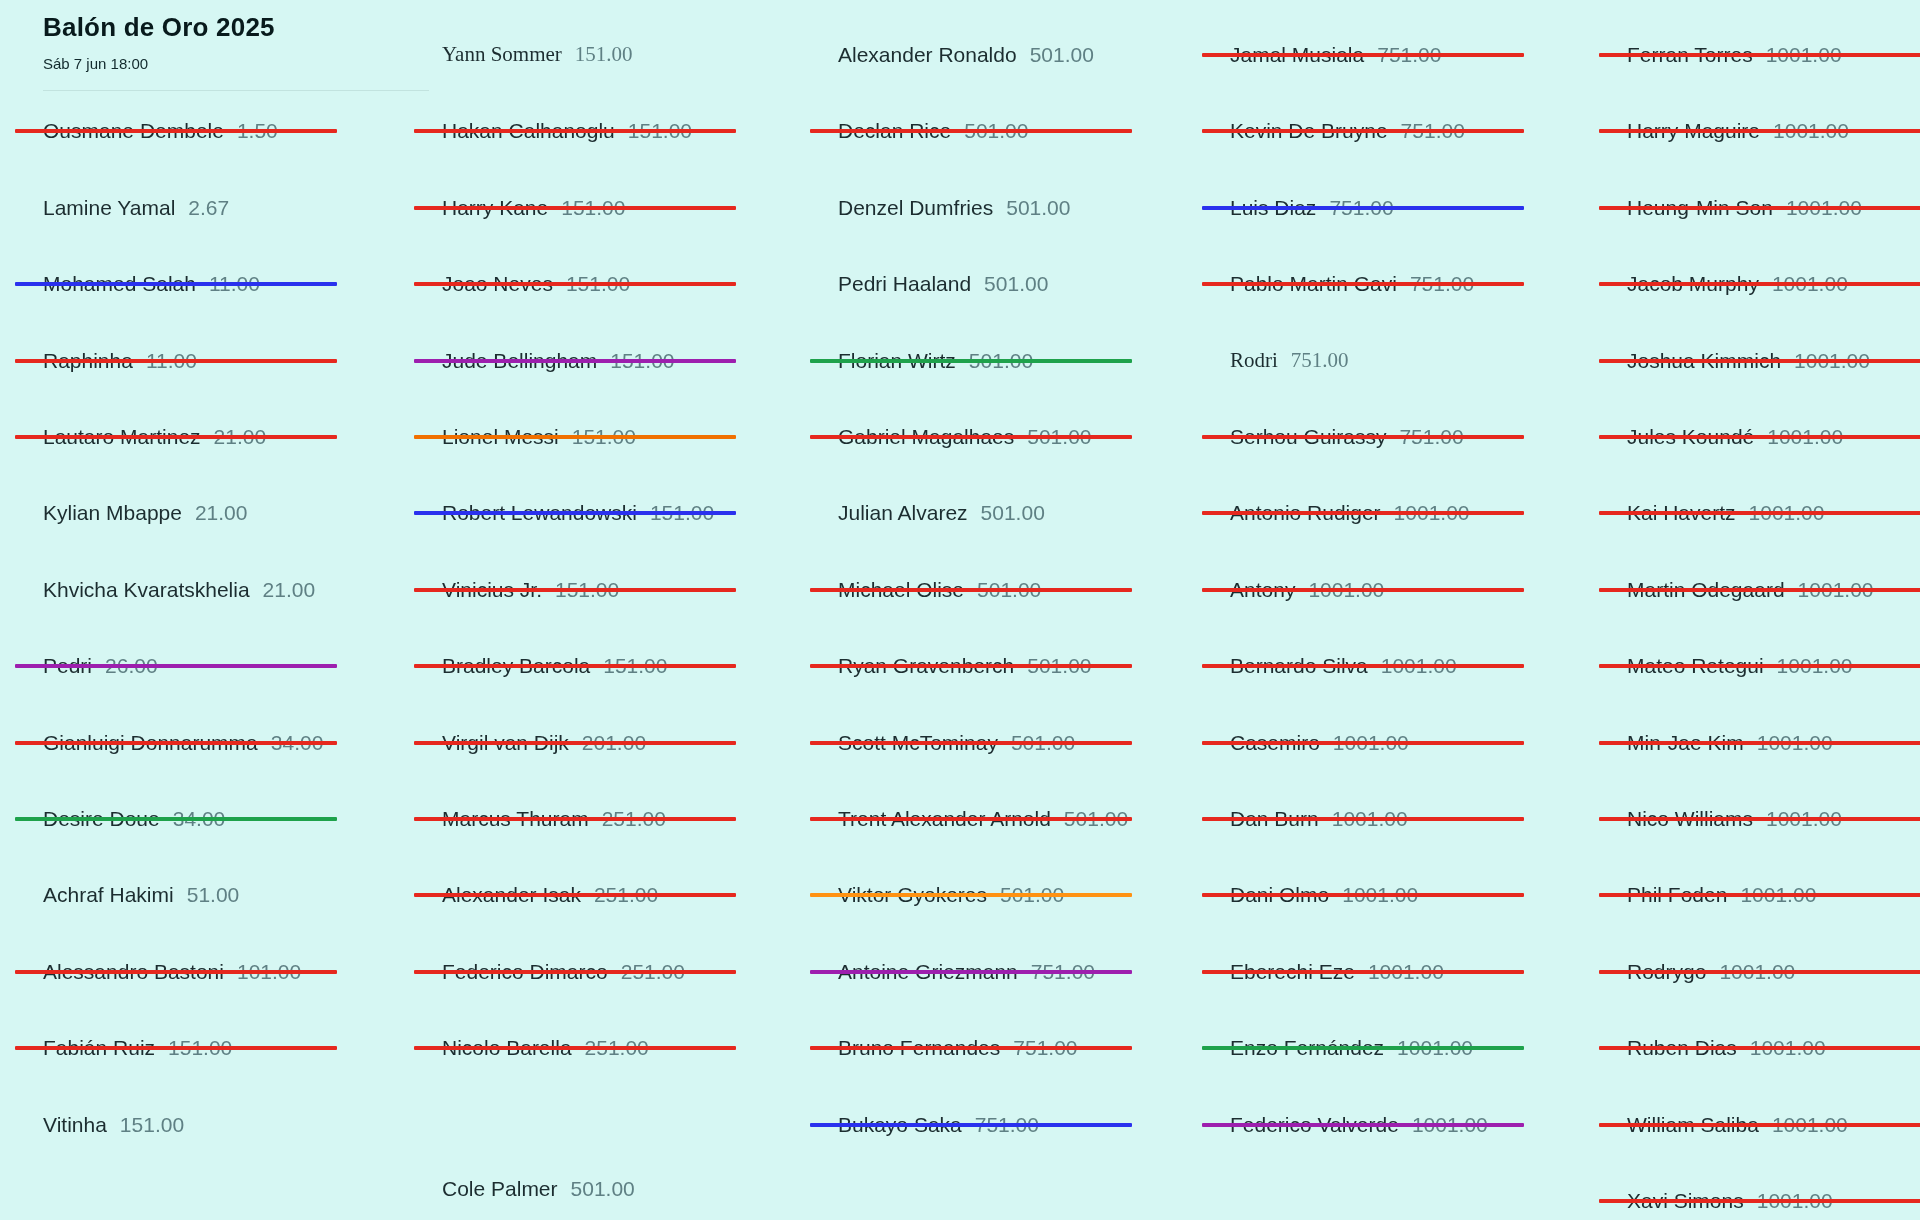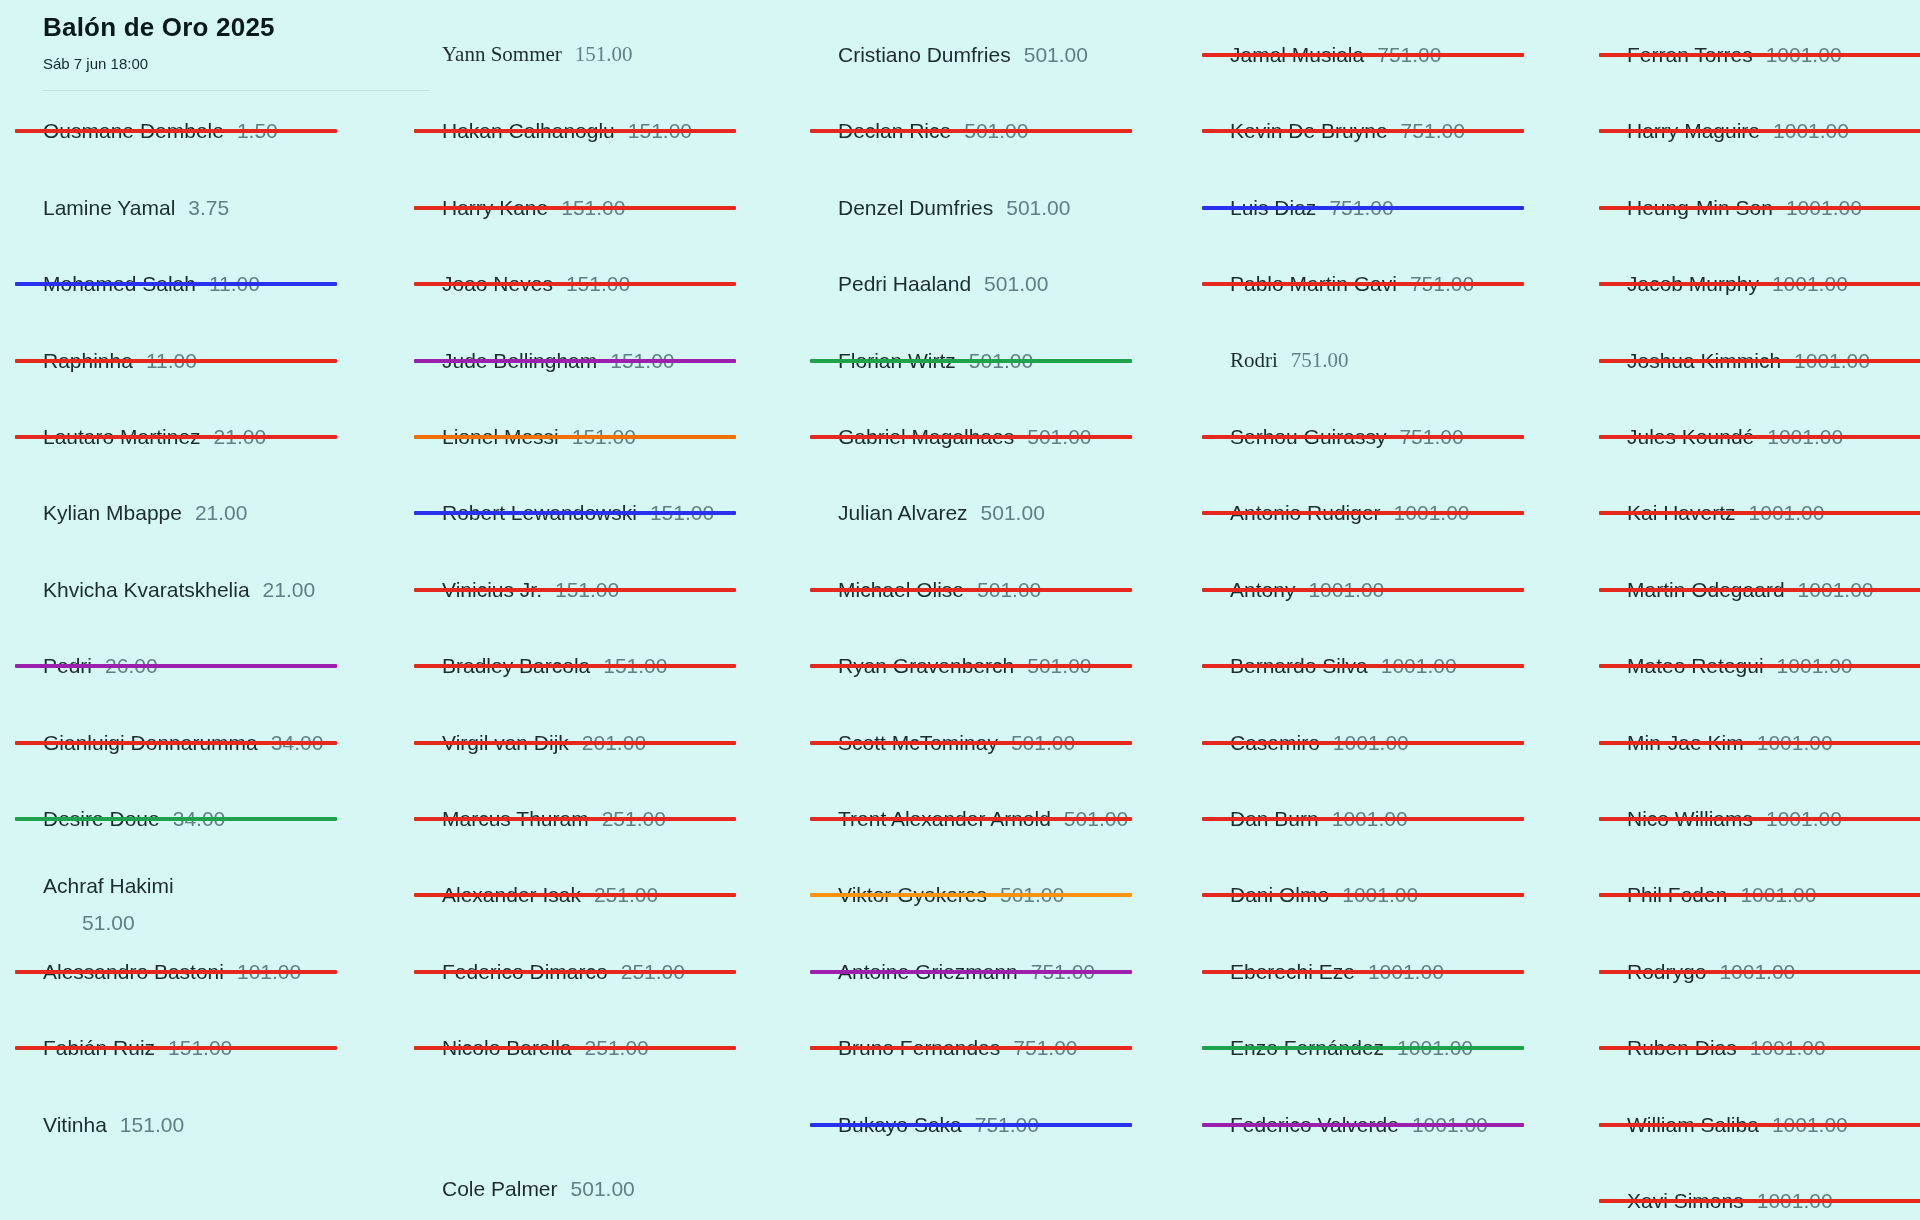--- a/index.html
+++ b/index.html
@@ -47,21 +47,21 @@
 <div class="header-divider"></div>
 
 <div id="col1" class="col">
     <div class="entry" style="top: 110.4px;">
     <span class="pname">Ousmane Dembele</span>
     <span class="podds">1.50</span>
     <i class="strike" style="background: rgb(230, 40, 30);"></i>
   </div>
     <div class="entry" style="top: 186.8px;">
     <span class="pname">Lamine Yamal</span>
-    <span class="podds">3.75</span>
+    <span class="podds">2.67</span>
 
   </div>
     <div class="entry" style="top: 263.2px;">
     <span class="pname">Mohamed Salah</span>
     <span class="podds">11.00</span>
     <i class="strike" style="background: rgb(42, 49, 238);"></i>
   </div>
     <div class="entry" style="top: 339.6px;">
     <span class="pname">Raphinha</span>
     <span class="podds">11.00</span>
@@ -90,21 +90,21 @@
     <div class="entry" style="top: 721.6px;">
     <span class="pname">Gianluigi Donnarumma</span>
     <span class="podds">34.00</span>
     <i class="strike" style="background: rgb(230, 40, 30);"></i>
   </div>
     <div class="entry" style="top: 798px;">
     <span class="pname">Desire Doue</span>
     <span class="podds">34.00</span>
     <i class="strike" style="background: rgb(30, 162, 75);"></i>
   </div>
-    <div class="entry" style="top: 874.4px; flex-direction: column;">
+    <div class="entry" style="top: 874.4px;">
     <span class="pname">Achraf Hakimi</span>
     <span class="podds">51.00</span>
 
   </div>
     <div class="entry" style="top: 950.8px;">
     <span class="pname">Alessandro Bastoni</span>
     <span class="podds">101.00</span>
     <i class="strike" style="background: rgb(230, 40, 30);"></i>
   </div>
     <div class="entry" style="top: 1027.2px;">
@@ -190,21 +190,21 @@
     <i class="strike" style="background: rgb(230, 40, 30);"></i>
   </div>
     <div class="entry" style="top: 1168px; text-align: right;">
     <span class="pname">Cole Palmer</span>
     <span class="podds">501.00</span>
 
   </div>
   </div>
 <div id="col3" class="col">
     <div class="entry" style="top: 34px;">
-    <span class="pname">Cristiano Dumfries</span>
+    <span class="pname">Alexander Ronaldo</span>
     <span class="podds">501.00</span>
 
   </div>
     <div class="entry" style="top: 110.4px;">
     <span class="pname">Declan Rice</span>
     <span class="podds">501.00</span>
     <i class="strike" style="background: rgb(230, 40, 30);"></i>
   </div>
     <div class="entry" style="top: 186.8px;">
     <span class="pname">Denzel Dumfries</span>

